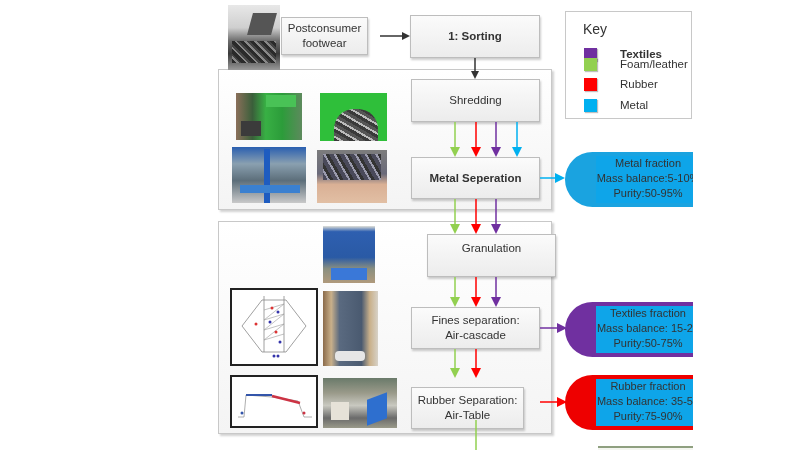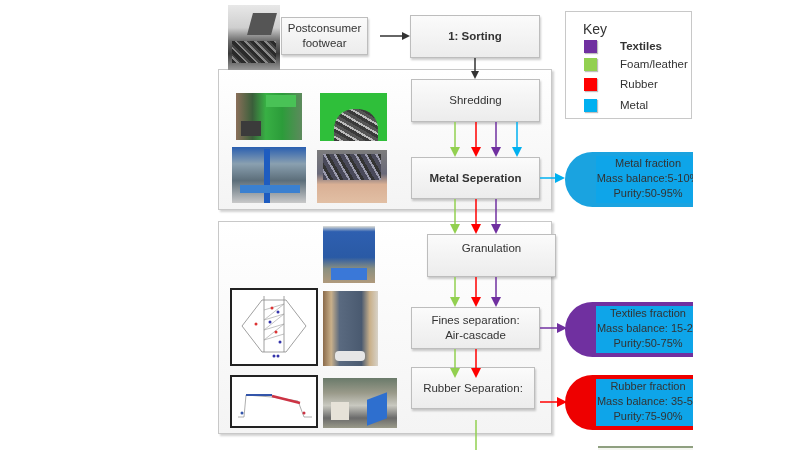--- a/index.html
+++ b/index.html
@@ -102,23 +102,24 @@
 
 <div class="proc" style="left:411px; top:234px; width:129px; height:43px;margin-left:16px;">
   <span style="margin-top:-14px;">Granulation</span>
 </div>
 <div class="proc" style="left:411px; top:307px; width:129px; height:42px;">
   <div>
     <span class="line">Fines separation:</span>
     <span class="line">Air-cascade</span>
   </div>
 </div>
-<div class="proc" style="left:411px; top:367px; width:124px; height:42px;">
+<div class="proc" style="left:411px; top:387px; width:113px; height:42px;">
   <div>
     <span class="line">Rubber Separation:</span>
+    <span class="line">Air-Table</span>
   </div>
 </div>
 
 <svg class="arrows" width="800" height="450">
   <defs>
     <marker id="ah-dark" markerWidth="8" markerHeight="8" refX="6" refY="4" orient="auto" markerUnits="userSpaceOnUse">
         <path d="M0,0 L8,4 L0,8 Z" fill="#333"></path>
       </marker>
     <marker id="ah-green" markerWidth="10" markerHeight="10" refX="8" refY="5" orient="auto" markerUnits="userSpaceOnUse">
         <path d="M0,0 L10,5 L0,10 Z" fill="#92d050"></path>
@@ -158,21 +159,21 @@
   <line x1="455" y1="349" x2="455" y2="376" stroke="#92d050" stroke-width="1.5" marker-end="url(#ah-green)"></line>
   <line x1="476" y1="349" x2="476" y2="376" stroke="#ff0000" stroke-width="1.5" marker-end="url(#ah-red)"></line>
 
   <line x1="540" y1="402" x2="565" y2="402" stroke="#ff0000" stroke-width="1.5" marker-end="url(#ah-red)"></line>
 
   <line x1="476" y1="420" x2="476" y2="450" stroke="#92d050" stroke-width="1.5"></line>
 </svg>
 
 <div class="key">
   <div class="key-title">Key</div>
-  <div class="key-item" style="top:26px;font-weight:bold;">
+  <div class="key-item" style="top:34px;font-weight:bold;">
     <div class="swatch" style="background:#7030a0;"></div>
     <span class="key-label">Textiles</span>
   </div>
   <div class="key-item" style="top:44px;">
     <div class="swatch" style="background:#92d050;"></div>
     <span class="key-label">Foam/leather</span>
   </div>
   <div class="key-item" style="top:64px;text-align:right;">
     <div class="swatch" style="background:#ff0000;"></div>
     <span class="key-label">Rubber</span>

